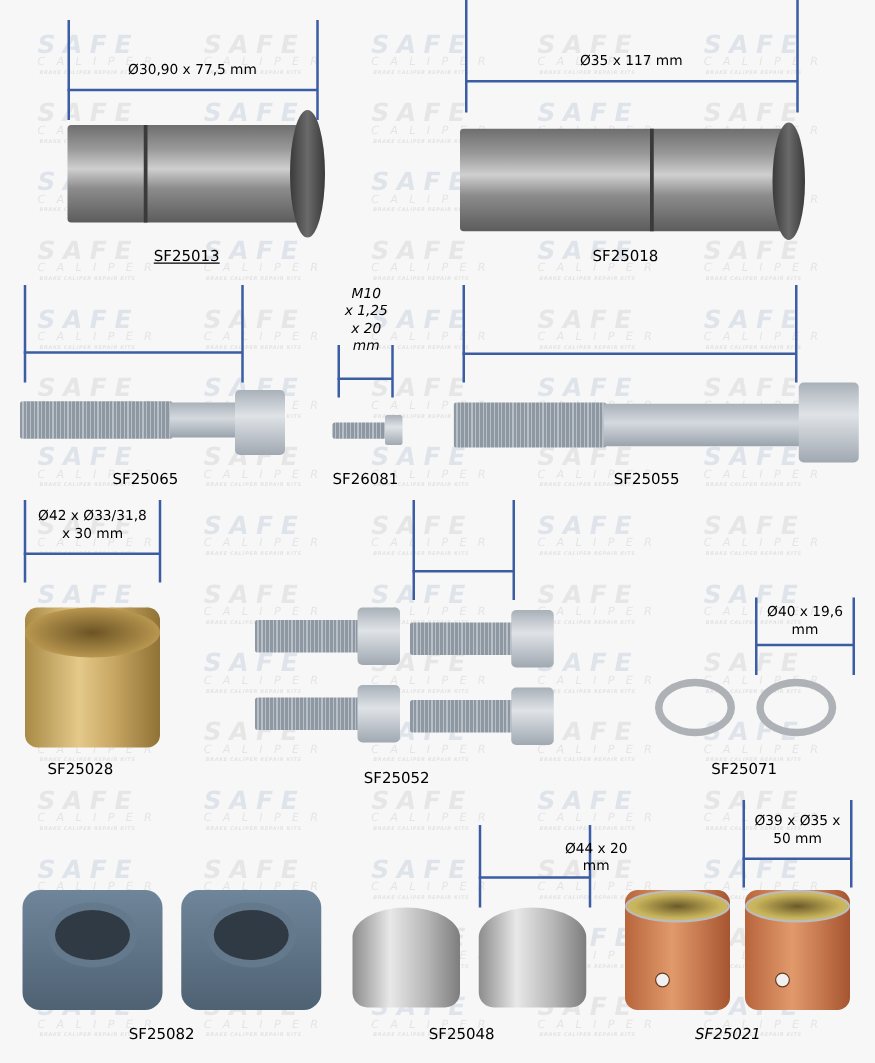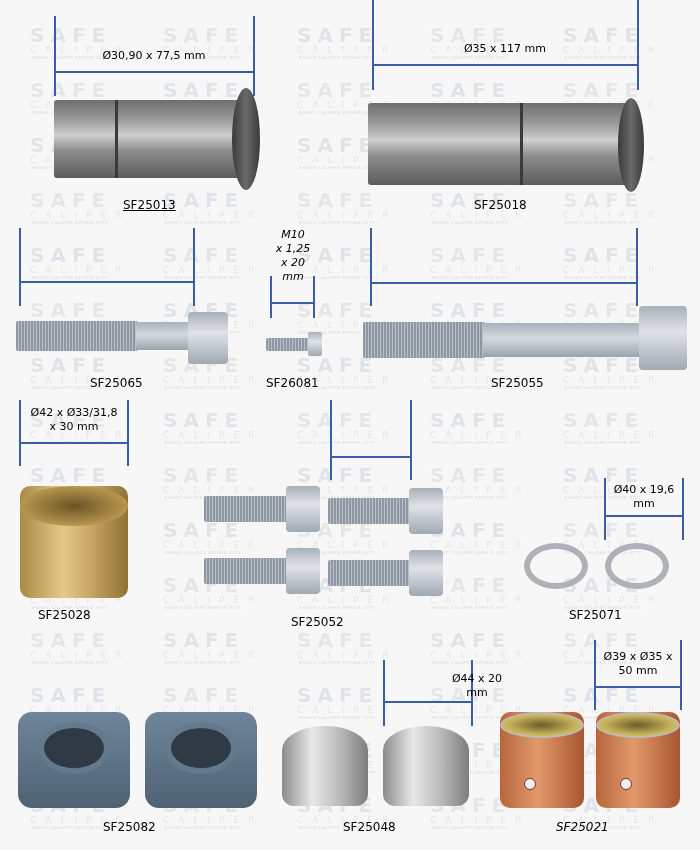--- a/index.html
+++ b/index.html
@@ -1,18 +1,18 @@
 <!DOCTYPE html>
 <html><head>
 <meta charset="utf-8">
 <style>
   html, body { margin:0; padding:0; }
   body { width:700px; height:850px; background:#f7f7f7; position:relative; overflow:hidden;
          font-family:"DejaVu Sans", sans-serif; }
-  .wm-layer { position:absolute; left:0; top:0; width:700px; height:850px; pointer-events:none; z-index:1; }
+  .wm-layer { position:absolute; left:0; top:0; width:700px; height:850px; pointer-events:none; z-index:1;font-style:italic; }
   .wm { position:absolute; width:80px; text-align:center; opacity:0.5; }
   .wm .w1 { font-family:"DejaVu Sans", sans-serif; font-weight:bold; font-size:20px; letter-spacing:6px; color:#c9d3e0; line-height:20px; }
   .wm .w2 { font-family:"DejaVu Sans", sans-serif; font-size:9px; letter-spacing:9px; color:#d3d3d3; line-height:10px; }
   .wm .w3 { font-family:"DejaVu Sans", sans-serif; font-size:4px; letter-spacing:0.5px; color:#d0d0d0; line-height:6px; font-weight:bold; }
   .wm.alt .w1 { color:#d6d6d6; }
 
   .dim { position:absolute; z-index:3; }
   .dim .vl { position:absolute; top:0; width:1.5px; background:#3b5da4; }
   .dim .hl { position:absolute; height:2px; background:#3b5da4; }
   .dim .txt { position:absolute; text-align:center; font-size:11px; color:#000; line-height:14px; white-space:pre-line; font-weight:500; }

